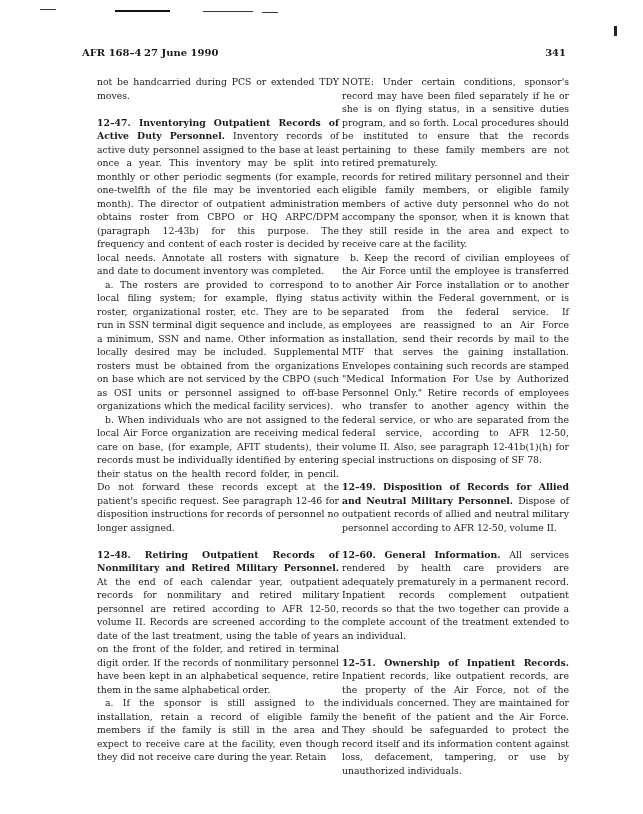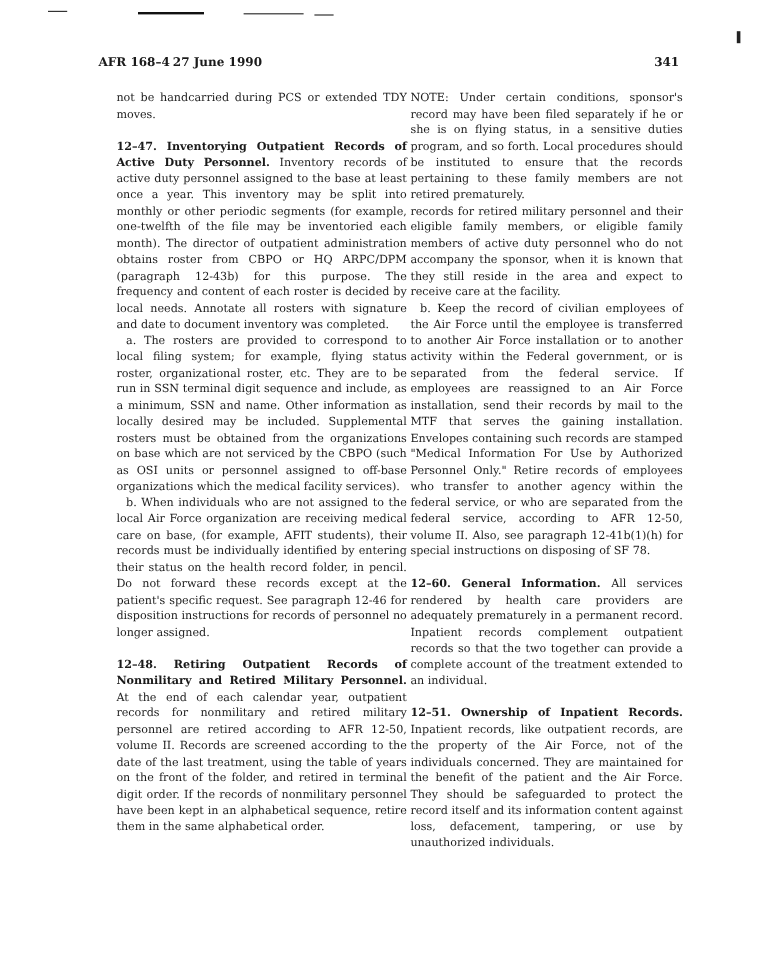--- a/index.html
+++ b/index.html
@@ -36,20 +36,22 @@
   <span class="date">27 June 1990</span>
   <span class="pg">341</span>
 </div>
 
 <div class="col left">
     <p>not be handcarried during PCS or extended TDY moves.</p>
     <p class="gap"><span class="para-head">12–47. Inventorying Outpatient Records of Active Duty Personnel. </span><span> Inventory records of active duty personnel assigned to the base at least once a year. This inventory may be split into monthly or other periodic segments (for example, one-twelfth of the file may be inventoried each month). The director of outpatient administration obtains roster from CBPO or HQ ARPC/DPM (paragraph 12-43b) for this purpose. The frequency and content of each roster is decided by local needs. Annotate all rosters with signature and date to document inventory was completed.</span></p>
     <p class="indent">a.  The rosters are provided to correspond to local filing system; for example, flying status roster, organizational roster, etc. They are to be run in SSN terminal digit sequence and include, as a minimum, SSN and name. Other information as locally desired may be included. Supplemental rosters must be obtained from the organizations on base which are not serviced by the CBPO (such as OSI units or personnel assigned to off-base organizations which the medical facility services).</p>
     <p class="indent">b.  When individuals who are not assigned to the local Air Force organization are receiving medical care on base, (for example, AFIT students), their records must be individually identified by entering their status on the health record folder, in pencil. Do not forward these records except at the patient's specific request. See paragraph 12-46 for disposition instructions for records of personnel no longer assigned.</p>
     <p class="gap"><span class="para-head">12–48. Retiring Outpatient Records of Nonmilitary and Retired Military Personnel. </span><span> At the end of each calendar year, outpatient records for nonmilitary and retired military personnel are retired according to AFR 12-50, volume II. Records are screened according to the date of the last treatment, using the table of years on the front of the folder, and retired in terminal digit order. If the records of nonmilitary personnel have been kept in an alphabetical sequence, retire them in the same alphabetical order.</span></p>
+    <p class="indent">a.  If the sponsor is still assigned to the installation, retain a record of eligible family members if the family is still in the area and expect to receive care at the facility, even though they did not receive care during the year. Retain</p>
   </div>
 <div class="col right">
     <p>NOTE:  Under certain conditions, sponsor's record may have been filed separately if he or she is on flying status, in a sensitive duties program, and so forth. Local procedures should be instituted to ensure that the records pertaining to these family members are not retired prematurely.</p>
     <p>records for retired military personnel and their eligible family members, or eligible family members of active duty personnel who do not accompany the sponsor, when it is known that they still reside in the area and expect to receive care at the facility.</p>
     <p class="indent">b.  Keep the record of civilian employees of the Air Force until the employee is transferred to another Air Force installation or to another activity within the Federal government, or is separated from the federal service. If employees are reassigned to an Air Force installation, send their records by mail to the MTF that serves the gaining installation. Envelopes containing such records are stamped "Medical Information For Use by Authorized Personnel Only." Retire records of employees who transfer to another agency within the federal service, or who are separated from the federal service, according to AFR 12-50, volume II. Also, see paragraph 12-41b(1)(h) for special instructions on disposing of SF 78.</p>
+    <p class="gap"><span class="para-head">12–49. Disposition of Records for Allied and Neutral Military Personnel. </span><span> Dispose of outpatient records of allied and neutral military personnel according to AFR 12-50, volume II.</span></p>
     <p class="gap"><span class="para-head">12–60. General Information. </span><span> All services rendered by health care providers are adequately prematurely in a permanent record. Inpatient records complement outpatient records so that the two together can provide a complete account of the treatment extended to an individual.</span></p>
     <p class="gap"><span class="para-head">12–51. Ownership of Inpatient Records. </span><span> Inpatient records, like outpatient records, are the property of the Air Force, not of the individuals concerned. They are maintained for the benefit of the patient and the Air Force. They should be safeguarded to protect the record itself and its information content against loss, defacement, tampering, or use by unauthorized individuals.</span></p>
   </div>
 
 </body></html>

